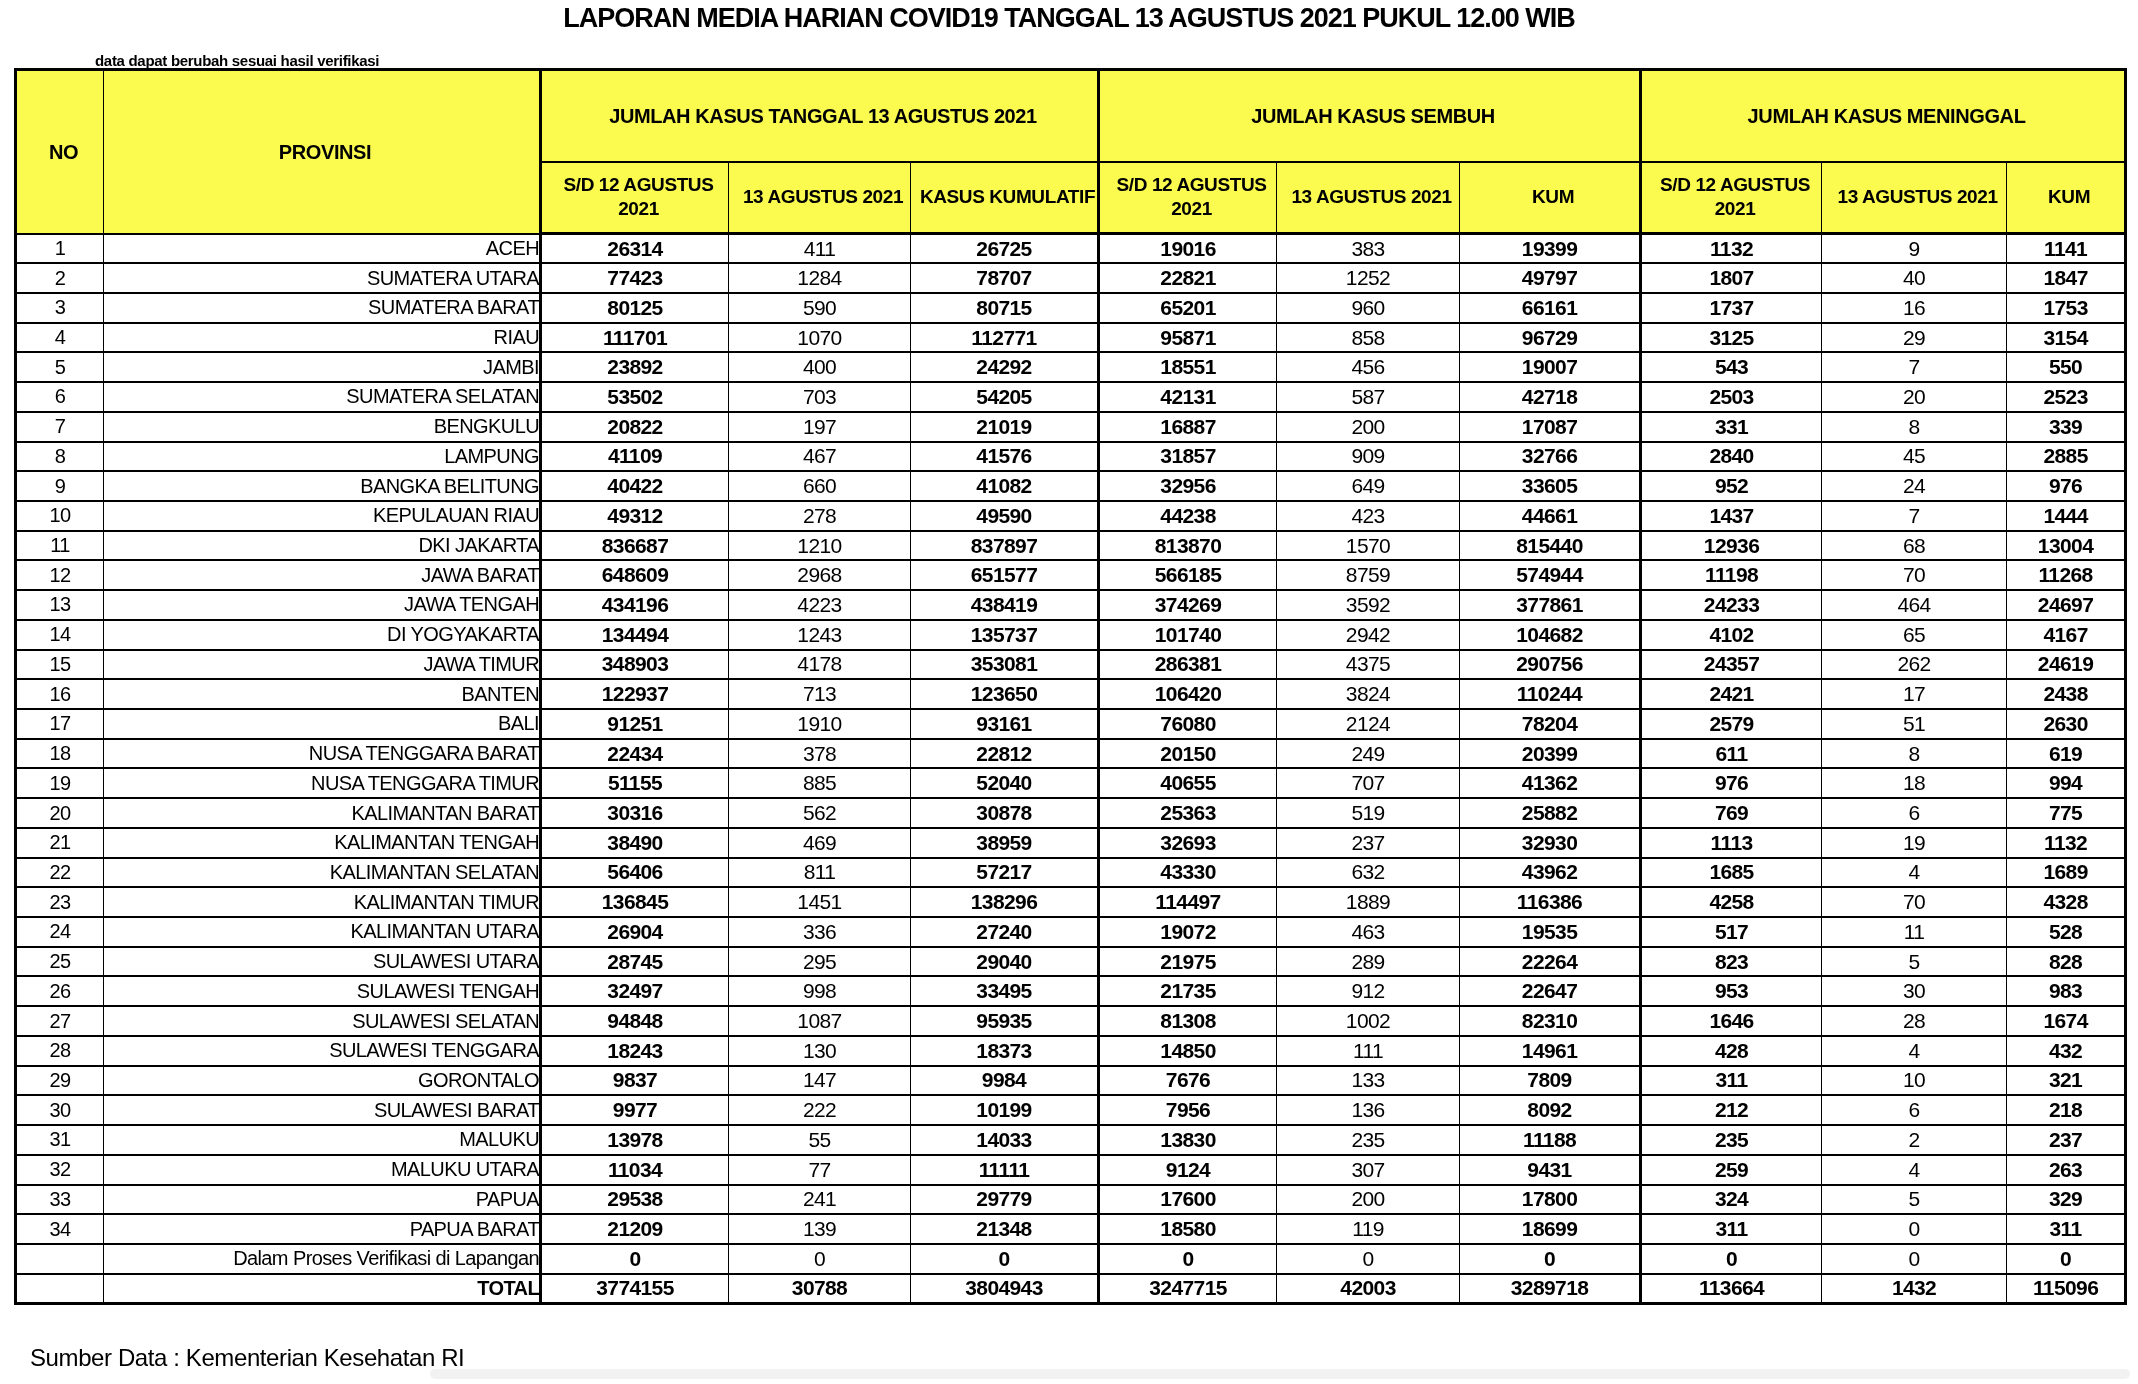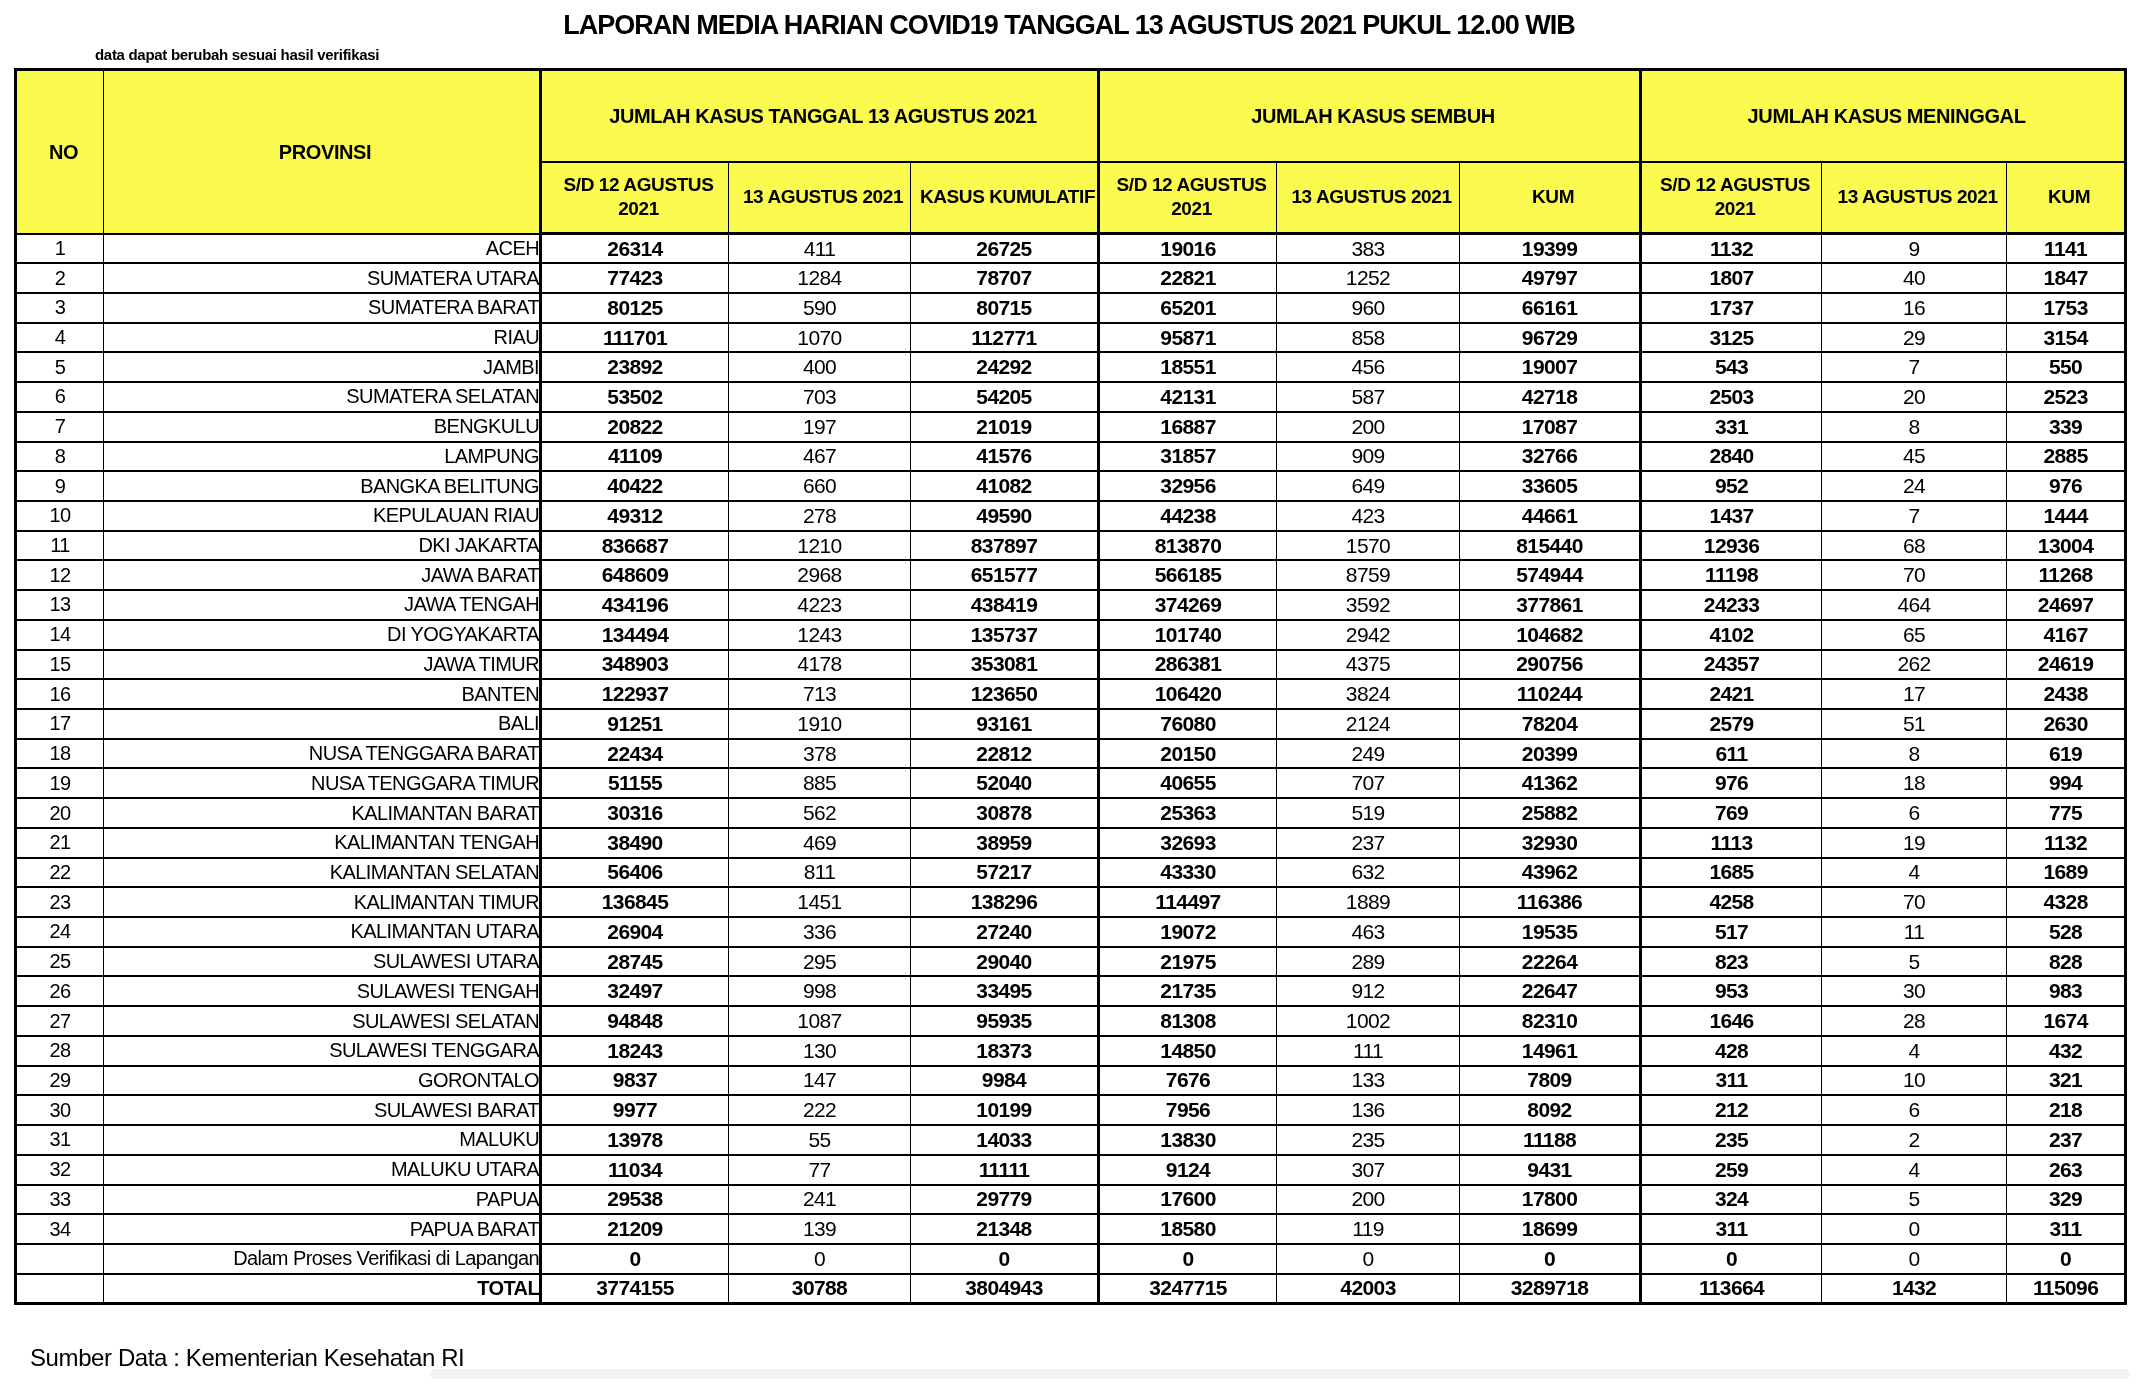--- a/index.html
+++ b/index.html
@@ -1,25 +1,25 @@
 <!DOCTYPE html>
 <html><head>
 <meta charset="utf-8">
 <style>
   html,body{margin:0;padding:0;}
   body{
     width:2138px;height:1384px;position:relative;overflow:hidden;
     background:#ffffff;font-family:"Liberation Sans",sans-serif;color:#000;
   }
   .title{
-    position:absolute;top:10px;left:0;width:100%;text-align:center;
+    position:absolute;top:3px;left:0;width:100%;text-align:center;
     font-weight:bold;font-size:27px;letter-spacing:-1px;white-space:nowrap;
   }
   .note{
-    position:absolute;top:46px;left:95px;
+    position:absolute;top:52px;left:95px;
     font-weight:bold;font-size:15px;letter-spacing:-0.3px;
   }
   table.report{
     position:absolute;top:68px;left:14px;width:2110px;
     border-collapse:collapse;table-layout:fixed;
     border:3px solid #000;
   }
   th,td{
     border:1.5px solid #000;border-top-width:2px;border-bottom-width:2px;
     overflow:hidden;vertical-align:middle;padding:0;

